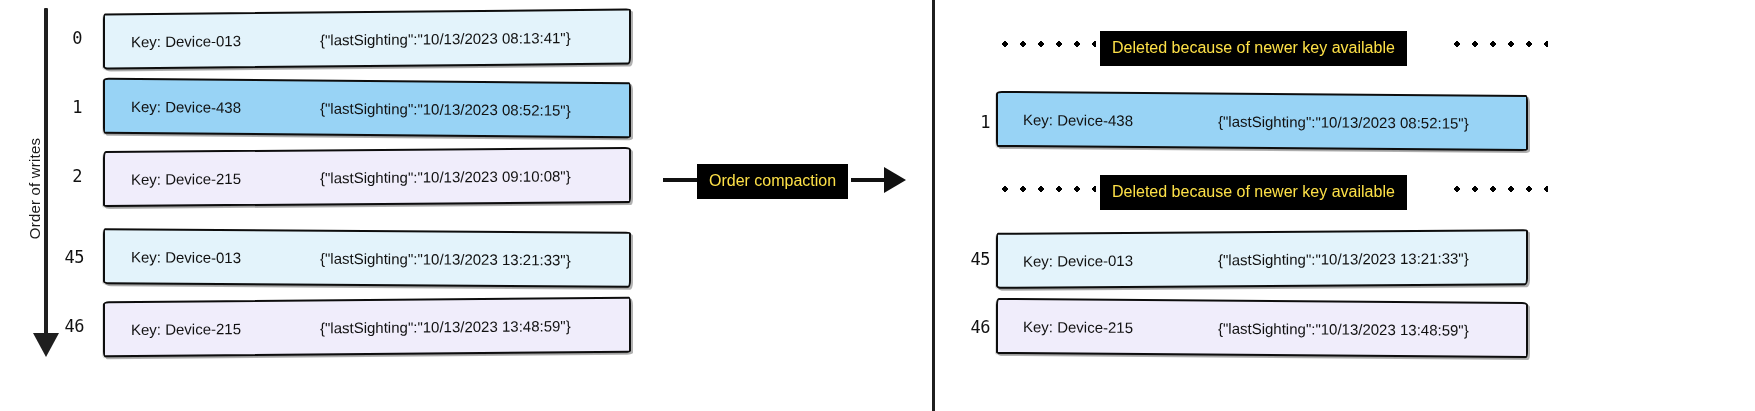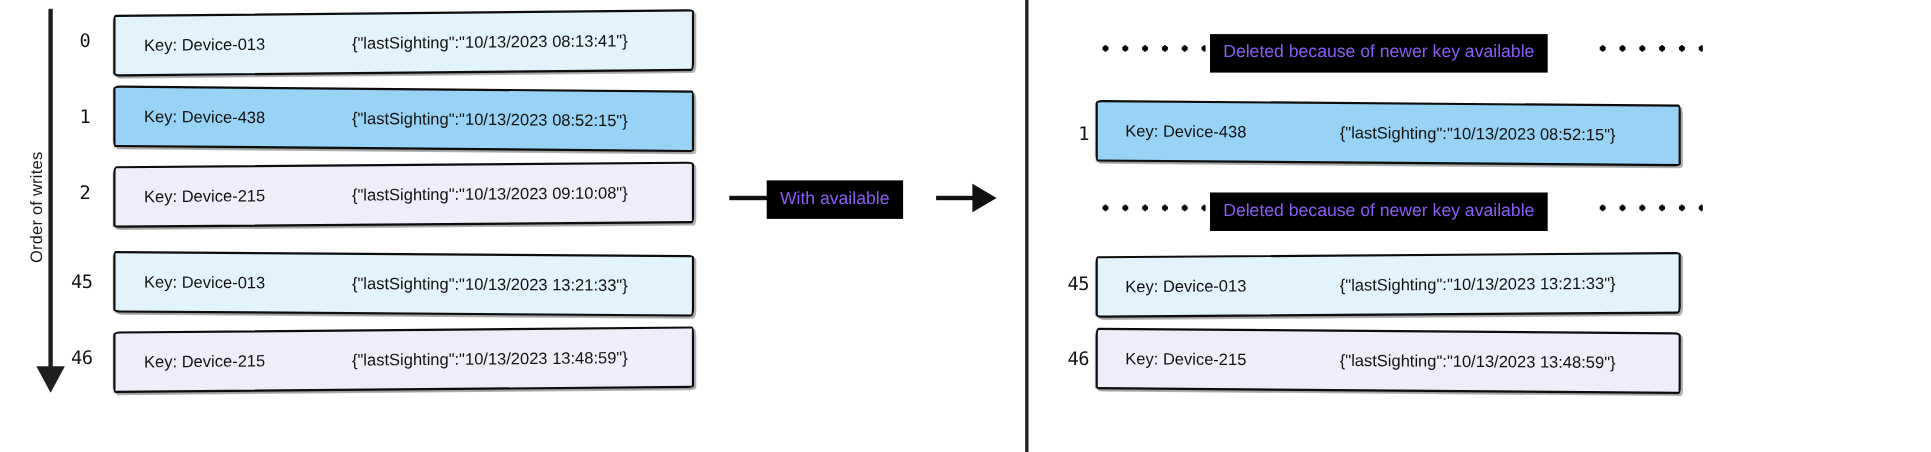--- a/index.html
+++ b/index.html
@@ -91,21 +91,21 @@
 
   
   .conn-line {
     position: absolute;
     background: #111;
     height: 4px;
   }
   .badge {
     position: absolute;
     background: #000;
-    color: #8b5cf6;
+    color: #fde047;
     font-size: 16px;
     line-height: 1;
     padding: 9px 12px 10px 12px;
     white-space: nowrap;
   }
   .arrow-head-r {
     position: absolute;
     width: 0;
     height: 0;
     border-top: 13px solid transparent;
@@ -163,21 +163,21 @@
     <span class="v">{"lastSighting":"10/13/2023 13:21:33"}</span>
   </div>
 
   <div class="idx" style="left:52px; top:316px; width:32px;">46</div>
   <div class="rec sk-b" style="left:103px; top:299px; width:528px; height:56px; background:#f0edfb; transform:skewY(-0.5deg);">
     <span class="k">Key: Device-215</span>
     <span class="v">{"lastSighting":"10/13/2023 13:48:59"}</span>
   </div>
 
   <div class="conn-line" style="left:663px; top:178px; width:58px;"></div>
-  <div class="badge" style="left:697px; top:164px;">With available</div>
+  <div class="badge" style="left:697px; top:164px;">Order compaction</div>
   <div class="conn-line" style="left:851px; top:178px; width:42px;"></div>
   <div class="arrow-head-r" style="left:884px; top:167px;"></div>
 
   <div class="divider" style="left:932px; top:0px; height:411px;"></div>
 
   <div class="dots" style="left:996px; top:41px; width:100px;"></div>
   <div class="badge" style="left:1100px; top:31px;">Deleted because of newer key available</div>
   <div class="dots" style="left:1448px; top:41px; width:100px;"></div>
 
   <div class="idx" style="left:968px; top:112px; width:22px;">1</div>

